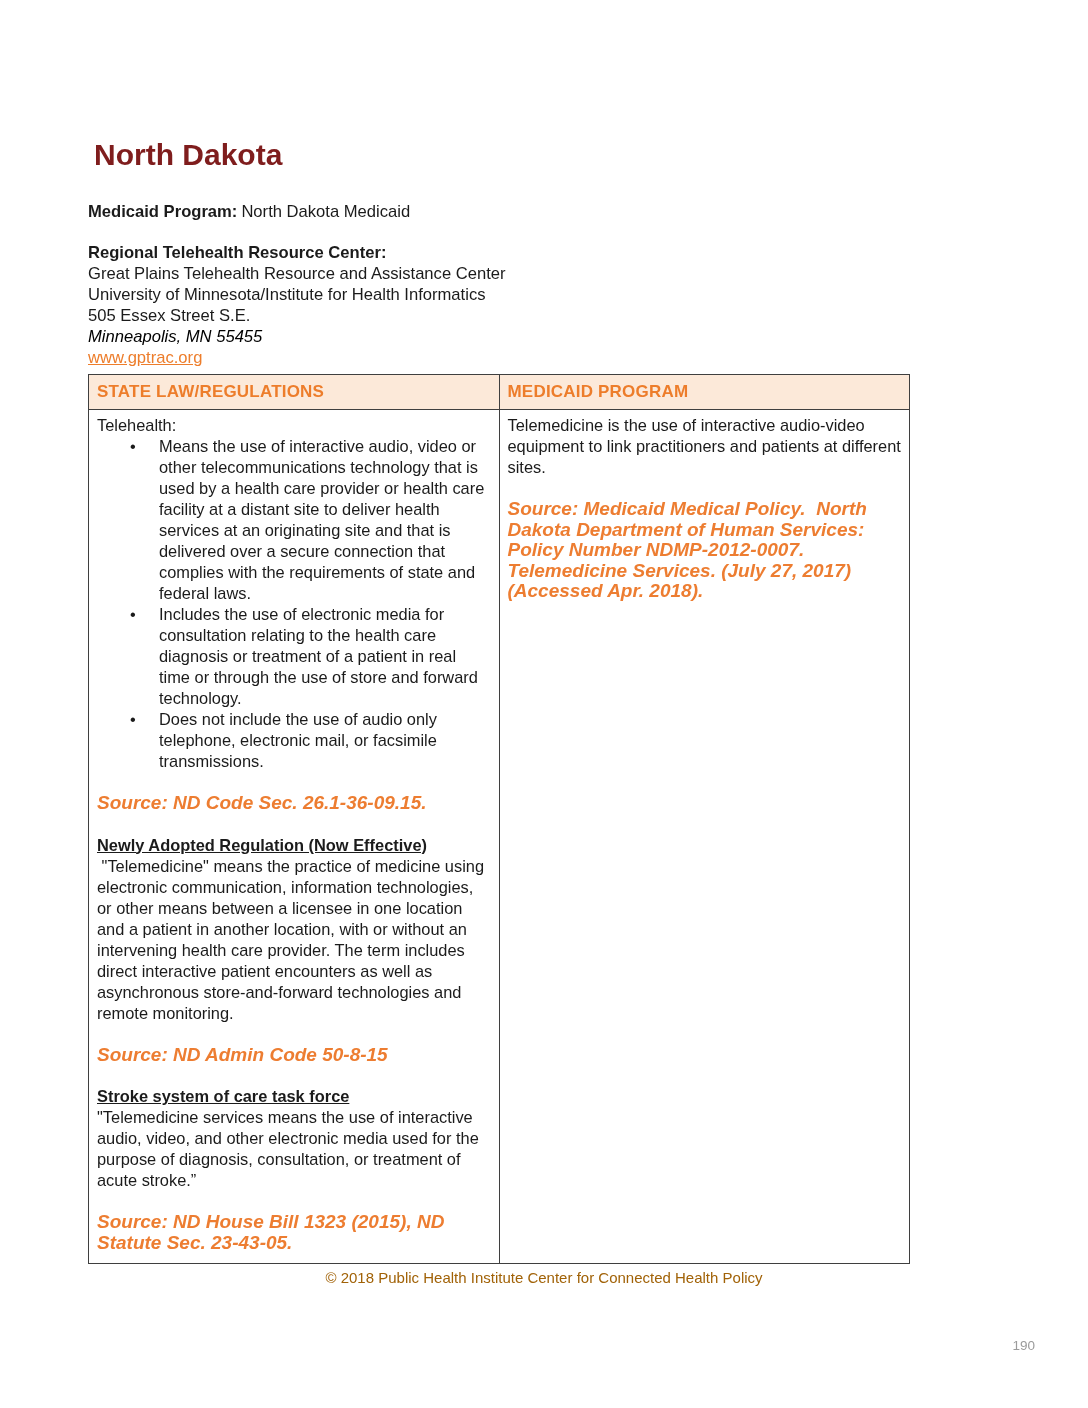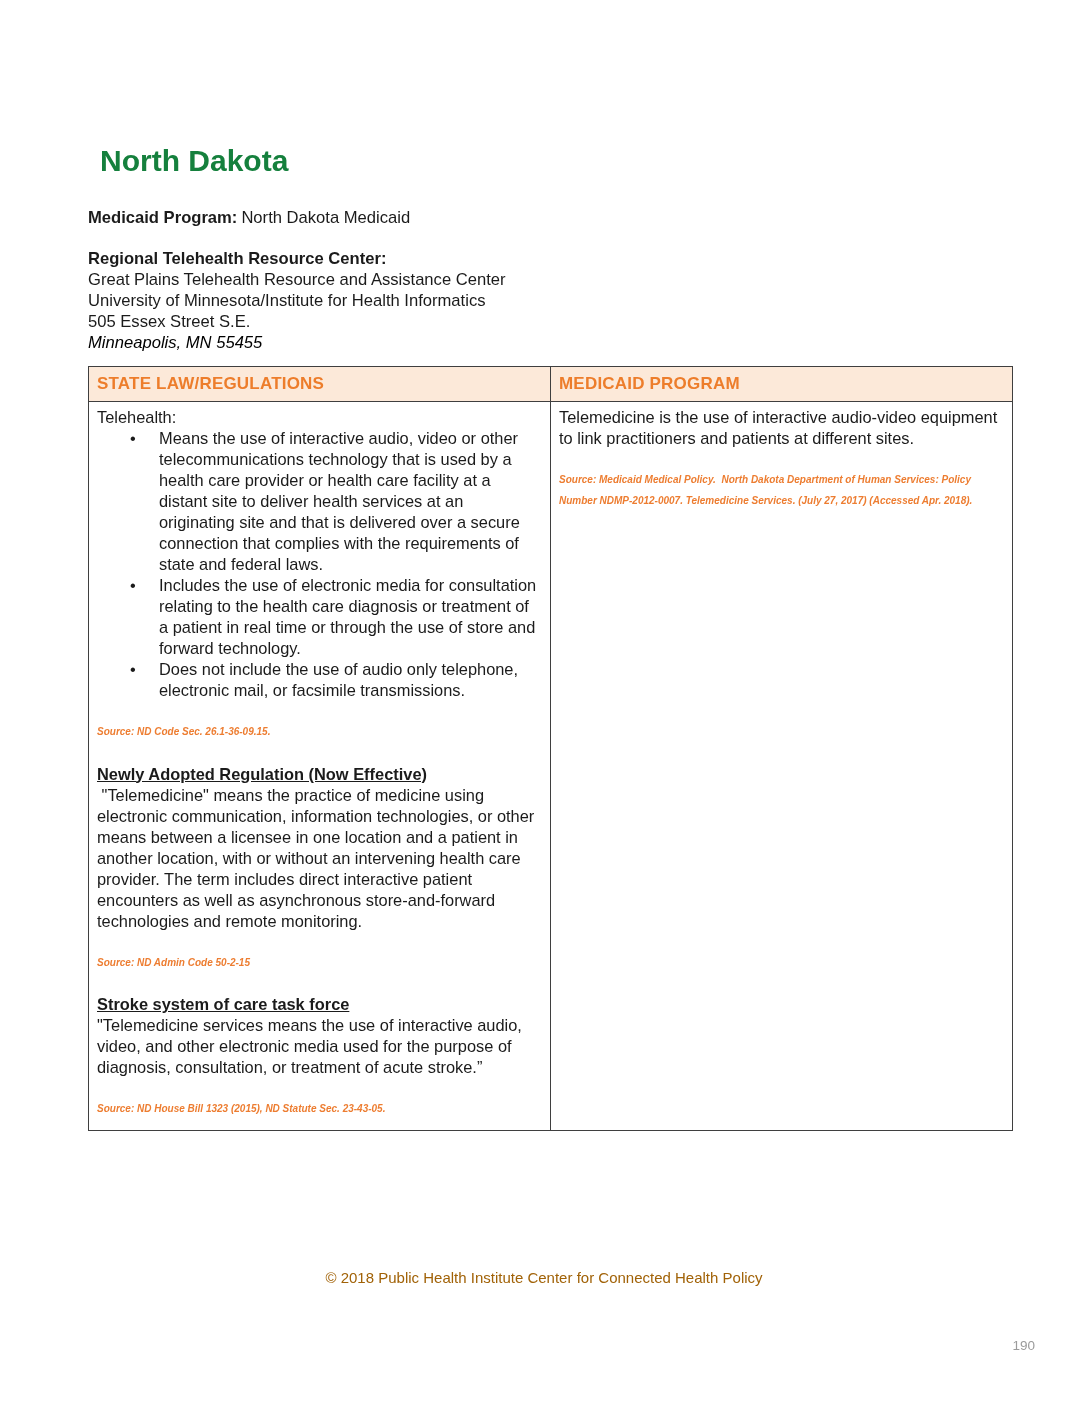--- a/index.html
+++ b/index.html
@@ -7,38 +7,38 @@
   body {
     width: 1088px; height: 1408px;
     background: #ffffff;
     font-family: "Liberation Sans", sans-serif;
     color: #1b1b1b;
     position: relative;
     overflow: hidden;
   }
   .content { padding: 132px 57px 0 88px; }
   h1.title {
-    margin: 12px;
+    margin: 6px;
     font-size: 30px; line-height: 33px;
     font-weight: bold;
-    color: #15803d;
+    color: #7f1d1d;
   }
   .meta-line { margin: 0; font-size: 16.6px; line-height: 21px; }
   .meta-line.first { margin-top: 30px; }
   .meta-line.gap { margin-top: 20px; }
   .b { font-weight: bold; margin-right: 4px; }
   .addr-line { font-size: 16.6px; line-height: 21px; }
   .addr-muted { color: #000000; font-style: italic; }
   a.site-link {
     color: #ED7D2B; text-decoration: underline;
     font-size: 16.6px; line-height: 21px; cursor: pointer;
   }
   table.policy {
-    margin-top: 13px;
-    width: 925px;
+    margin-top: 6px;
+    width: 822px;
     border-collapse: collapse;
     table-layout: fixed;
   }
   table.policy th, table.policy td { border: 1.5px solid #3f3f3f; }
   th.col-head {
     background: #FCE9D9;
     color: #ED7D2B;
     font-size: 17px;
     font-weight: bold;
     text-align: left;
@@ -64,21 +64,21 @@
   ul.bullets { list-style: none; margin: 0; padding: 0; }
   ul.bullets li { position: relative; padding-left: 62px; }
   ul.bullets li::before {
     content: "\2022";
     position: absolute; left: 33px; top: 0;
   }
   p.source {
     color: #ED7D31;
     font-weight: bold;
     font-style: italic;
-    font-size: 10px;
+    font-size: 19px;
     line-height: 20.5px;
     margin: 21px 0 !important;
     white-space: pre-wrap;
   }
   p.source.last { margin-bottom: 0 !important; }
   p.subheading {
     font-weight: bold;
     text-decoration: underline;
     margin: 0;
   }
@@ -108,20 +108,21 @@
 
   <p class="meta-line gap b">Regional Telehealth Resource Center:</p>
 
   <div>
     <div>
         <div class="addr-line">Great Plains Telehealth Resource and Assistance Center</div>
         <div class="addr-line">University of Minnesota/Institute for Health Informatics</div>
         <div class="addr-line">505 Essex Street S.E.</div>
       </div>
     <div class="addr-line addr-muted">Minneapolis, MN 55455</div>
+    <div><a class="site-link">www.gptrac.org</a></div>
   </div>
 
   <table class="policy">
     <colgroup>
         <col style="width:50%">
         <col style="width:50%">
       </colgroup>
     <tbody>
       <tr>
         <th class="col-head">STATE LAW/REGULATIONS</th>
@@ -131,21 +132,21 @@
         <td class="body-cell">
           <p>Telehealth:</p>
           <ul class="bullets">
               <li>Means the use of interactive audio, video or other telecommunications technology that is used by a health care provider or health care facility at a distant site to deliver health services at an originating site and that is delivered over a secure connection that complies with the requirements of state and federal laws.</li>
               <li>Includes the use of electronic media for consultation relating to the health care diagnosis or treatment of a patient in real time or through the use of store and forward technology.</li>
               <li>Does not include the use of audio only telephone, electronic mail, or facsimile transmissions.</li>
             </ul>
           <p class="source">Source: ND Code Sec. 26.1-36-09.15.</p>
           <p class="subheading">Newly Adopted Regulation (Now Effective)</p>
           <p class="para"> "Telemedicine" means the practice of medicine using electronic communication, information technologies, or other means between a licensee in one location and a patient in another location, with or without an intervening health care provider. The term includes direct interactive patient encounters as well as asynchronous store-and-forward technologies and remote monitoring.</p>
-          <p class="source">Source: ND Admin Code 50-2-15</p>
+          <p class="source">Source: ND Admin Code 50-8-15</p>
           <p class="subheading">Stroke system of care task force</p>
           <p class="para">"Telemedicine services means the use of interactive audio, video, and other electronic media used for the purpose of diagnosis, consultation, or treatment of acute stroke.”</p>
           <p class="source last">Source: ND House Bill 1323 (2015), ND Statute Sec. 23-43-05.</p>
         </td>
         <td class="body-cell">
           <p class="para">Telemedicine is the use of interactive audio-video equipment to link practitioners and patients at different sites.</p>
           <p class="source last">Source: Medicaid Medical Policy.  North Dakota Department of Human Services: Policy Number NDMP-2012-0007. Telemedicine Services. (July 27, 2017) (Accessed Apr. 2018).</p>
         </td>
       </tr>
     </tbody>

